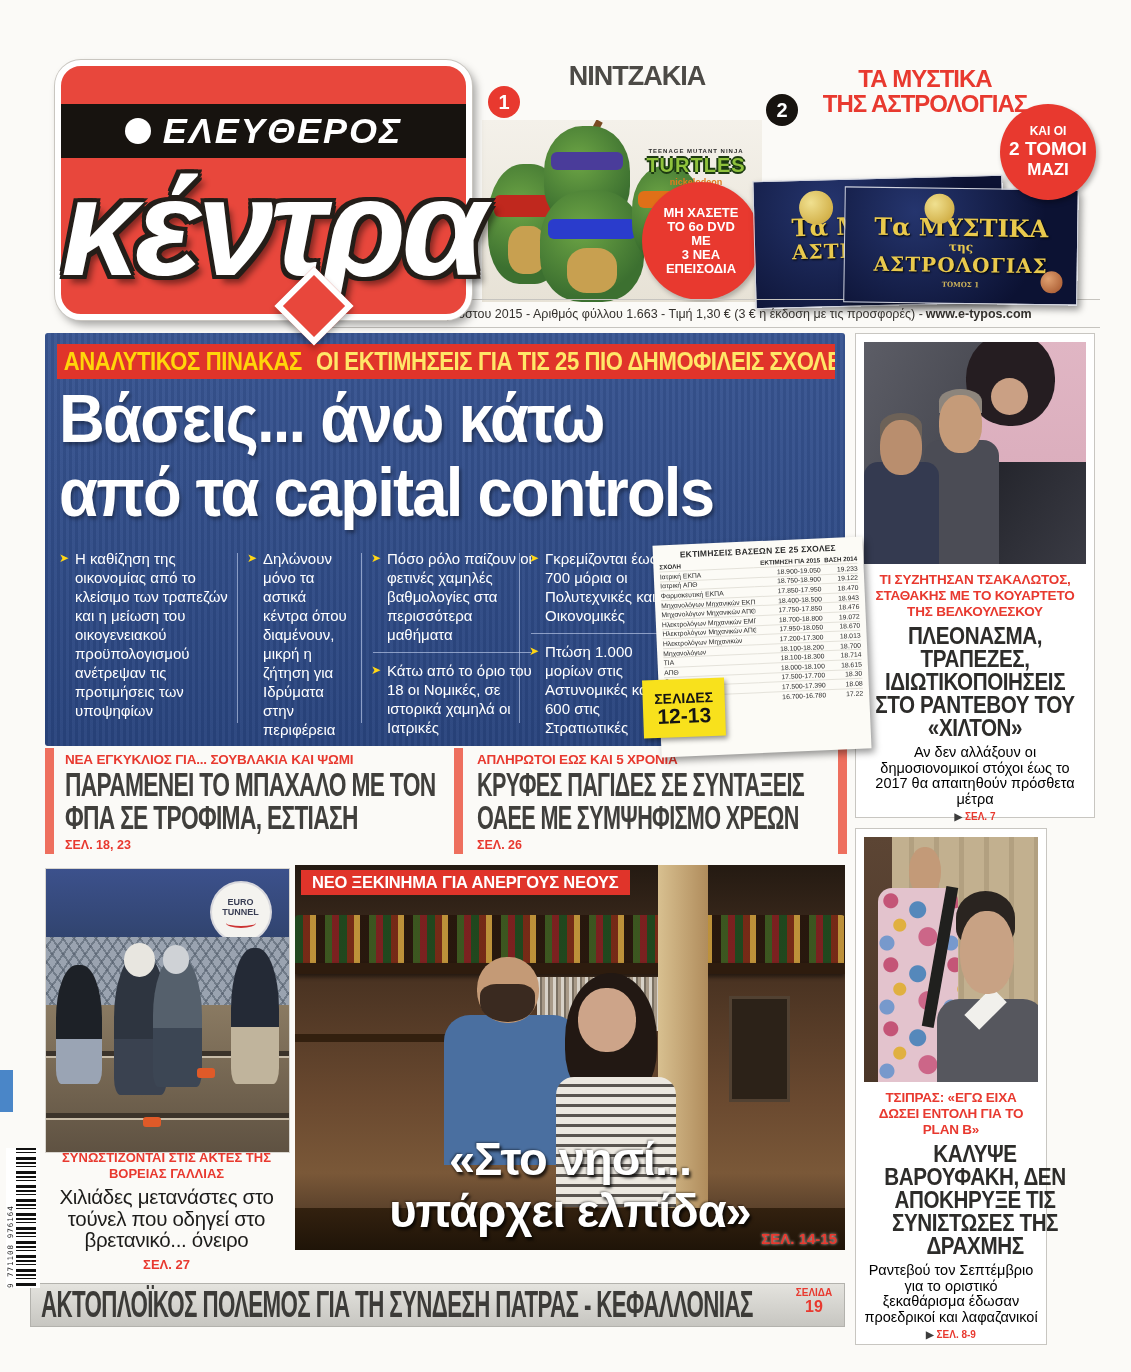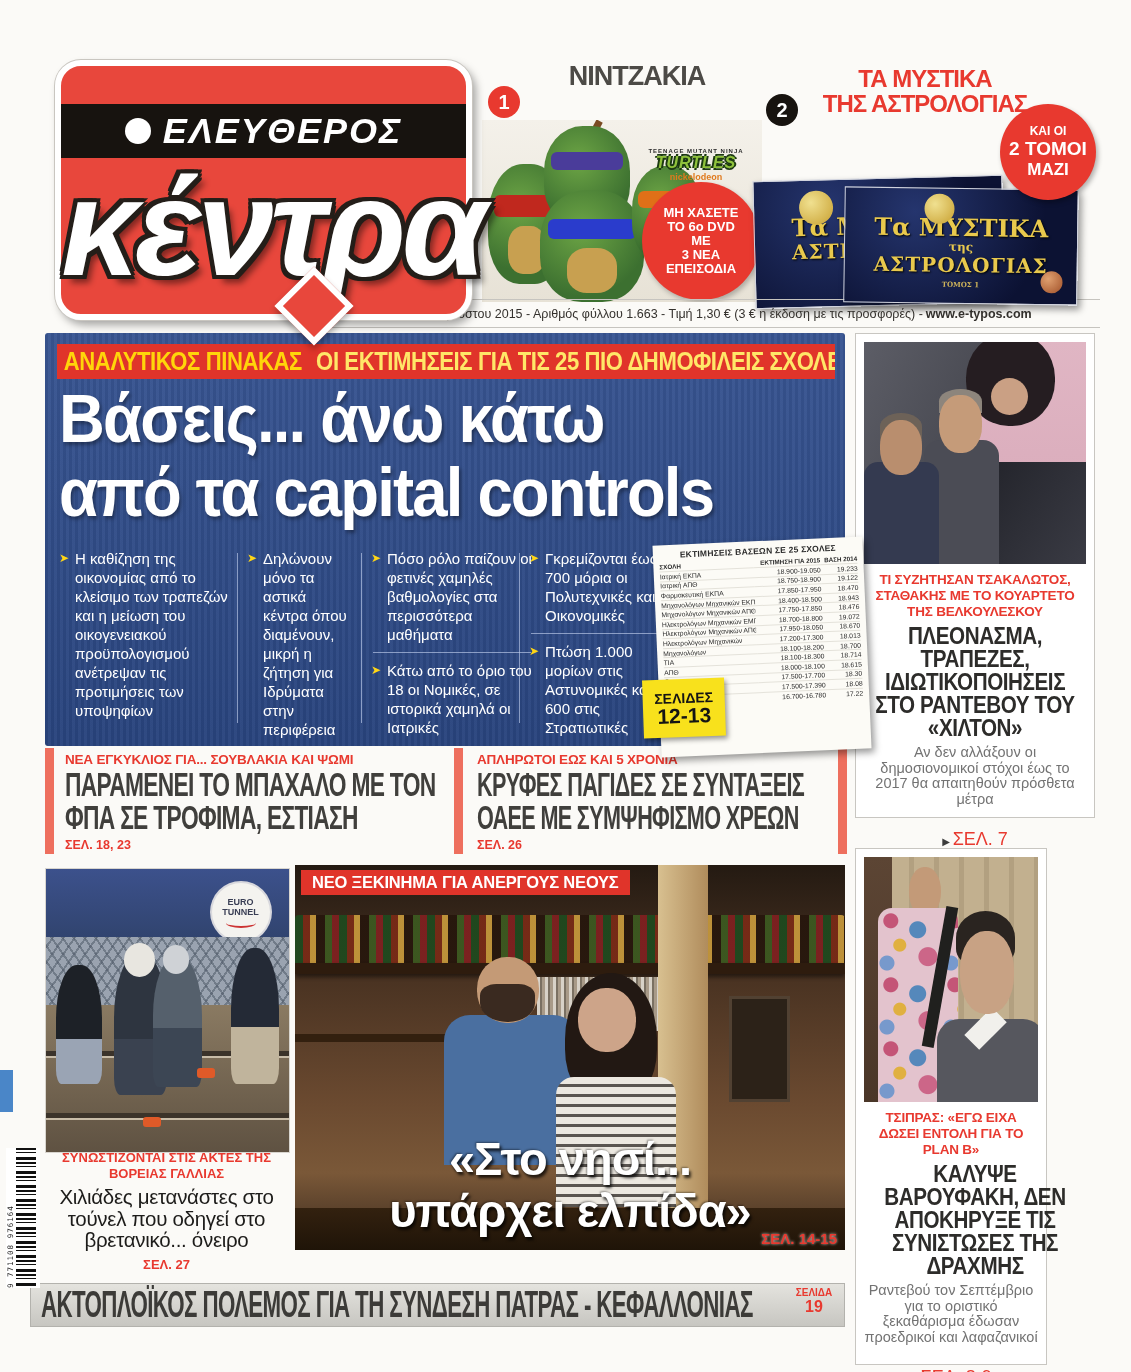--- a/index.html
+++ b/index.html
@@ -31,22 +31,22 @@
   .promo2-title{position:absolute;left:34px;top:6px;width:250px;text-align:center;color:#e8392f;
         font-weight:800;font-size:24px;line-height:25px;letter-spacing:-1px;}
   .tmnt-art{position:absolute;left:0;top:60px;width:280px;height:182px;background:linear-gradient(#f4f1ea,#e7e2d6);overflow:hidden;}
   .turtle{position:absolute;border-radius:45% 45% 40% 40%;}
   .t-body{background:radial-gradient(circle at 40% 35%,#6da545,#3c7030 70%);}
   .t-mask{position:absolute;left:8%;top:26%;width:84%;height:18%;border-radius:6px;}
   .t-belly{position:absolute;left:26%;top:52%;width:48%;height:40%;background:#c8a050;border-radius:40%;}
   .bo-staff{position:absolute;left:86px;top:-6px;width:7px;height:120px;background:#7a4a22;transform:rotate(28deg);}
   .tmnt-brandbox{position:absolute;right:6px;top:28px;width:120px;text-align:center;}
   .tmnt-brand-top{font-size:6px;font-weight:700;color:#2c2c2c;letter-spacing:1px;}
-  .tmnt-brand{font-size:16px;font-weight:800;color:#8fc23c;letter-spacing:1px;
-        text-shadow:-2px 0 #1c3a12,2px 0 #1c3a12,0 -2px #1c3a12,0 2px #1c3a12;font-style:italic;}
+  .tmnt-brand{font-size:20px;font-weight:800;color:#8fc23c;letter-spacing:1px;
+        text-shadow:-2px 0 #1c3a12,2px 0 #1c3a12,0 -2px #1c3a12,0 2px #1c3a12;}
   .tmnt-nick{font-size:9px;font-weight:700;color:#e07a1e;}
   .dvd-badge{position:absolute;right:2px;bottom:2px;width:118px;height:118px;border-radius:50%;
         background:#e8392f;color:#fff;font-weight:800;display:flex;flex-direction:column;
         align-items:center;justify-content:center;text-align:center;line-height:14px;font-size:13px;box-shadow:2px 3px 5px rgba(0,0,0,.25);}
   .book{position:absolute;background:radial-gradient(circle at 30% 20%,#25356e,#0c1233 70%);
         border:1px solid #cfd2dd;box-shadow:3px 4px 7px rgba(0,0,0,.4);overflow:hidden;
         color:#e9c94d;text-align:center;font-family:"DejaVu Serif",serif;font-weight:700;}
   .book .planet{position:absolute;border-radius:50%;}
   .book-b{left:-12px;top:118px;width:248px;height:126px;transform:rotate(-1.5deg);}
   .book-f{left:78px;top:128px;width:232px;height:114px;transform:rotate(.8deg);z-index:2;}
@@ -109,26 +109,26 @@
   .rb-l{left:0;} .rb-r{right:0;}
   .mid-kicker{position:absolute;left:20px;top:4px;font-size:13.5px;font-weight:800;color:#e8392f;letter-spacing:-.2px;white-space:nowrap;}
   .mid-head{position:absolute;left:20px;top:20px;font-weight:800;color:#403f3c;font-size:33px;line-height:33px;
         letter-spacing:-1px;transform-origin:0 0;}
   .hl-vat{width:540px;transform:scaleX(.69);}
   .hl-oaee{width:545px;transform:scaleX(.655);}
   .mid-page{position:absolute;left:20px;bottom:2px;font-size:12.5px;font-weight:800;color:#e8392f;}
   
   .card{background:#fff;border:1px solid #c8c6c1;padding:8px;box-sizing:border-box;}
   .card1{left:855px;top:333px;width:240px;height:485px;}
-  .card2{left:855px;top:848px;width:192px;height:517px;}
+  .card2{left:855px;top:828px;width:192px;height:517px;}
   .sb-kicker{margin-top:8px;text-align:center;color:#e8392f;font-weight:800;font-size:13.5px;line-height:16px;letter-spacing:-.2px;}
   .sb-head{margin-top:4px;text-align:center;color:#2d2c2a;font-weight:800;font-size:24px;line-height:23px;
         letter-spacing:-.5px;width:258px;margin-left:-18px;transform:scaleX(.86);transform-origin:50% 0;}
-  .sb-sub{margin-top:6px;text-align:center;color:#737373;font-size:14.5px;line-height:15.5px;}
-  .sb-page{margin-top:22px;text-align:center;font-weight:400;font-size:18px;color:#e8392f;}
+  .sb-sub{margin-top:6px;text-align:center;color:#000000;font-size:14.5px;line-height:15.5px;}
+  .sb-page{margin-top:4px;text-align:center;font-weight:700;font-size:10px;color:#e8392f;}
   .sb-page::before{content:"▶ ";color:#3c3c3c;font-size:10px;}
   
   .ph{position:relative;overflow:hidden;}
   .ph1{height:222px;background:linear-gradient(115deg,#5c5d66 0%,#44454d 55%,#303138 100%);}
   .h-woman{position:absolute;right:-6px;top:0;width:58%;height:100%;background:linear-gradient(#e0b6c4,#d8a8b8);border-radius:40% 0 0 0;}
   .h-whair{position:absolute;right:14%;top:-4%;width:40%;height:42%;background:#251d21;border-radius:48%;}
   .h-wface{position:absolute;right:26%;top:16%;width:17%;height:17%;background:#caa084;border-radius:50%;}
   .h-glass{position:absolute;right:0;bottom:0;width:44%;height:46%;background:linear-gradient(125deg,#23242b,#3a3b44);}
   .h-man1{position:absolute;left:0;bottom:0;width:34%;height:46%;background:#343a50;border-radius:14px 14px 0 0;}
   .h-m1head{position:absolute;left:7%;bottom:40%;width:19%;height:25%;background:#b98e6e;border-radius:46%;}

